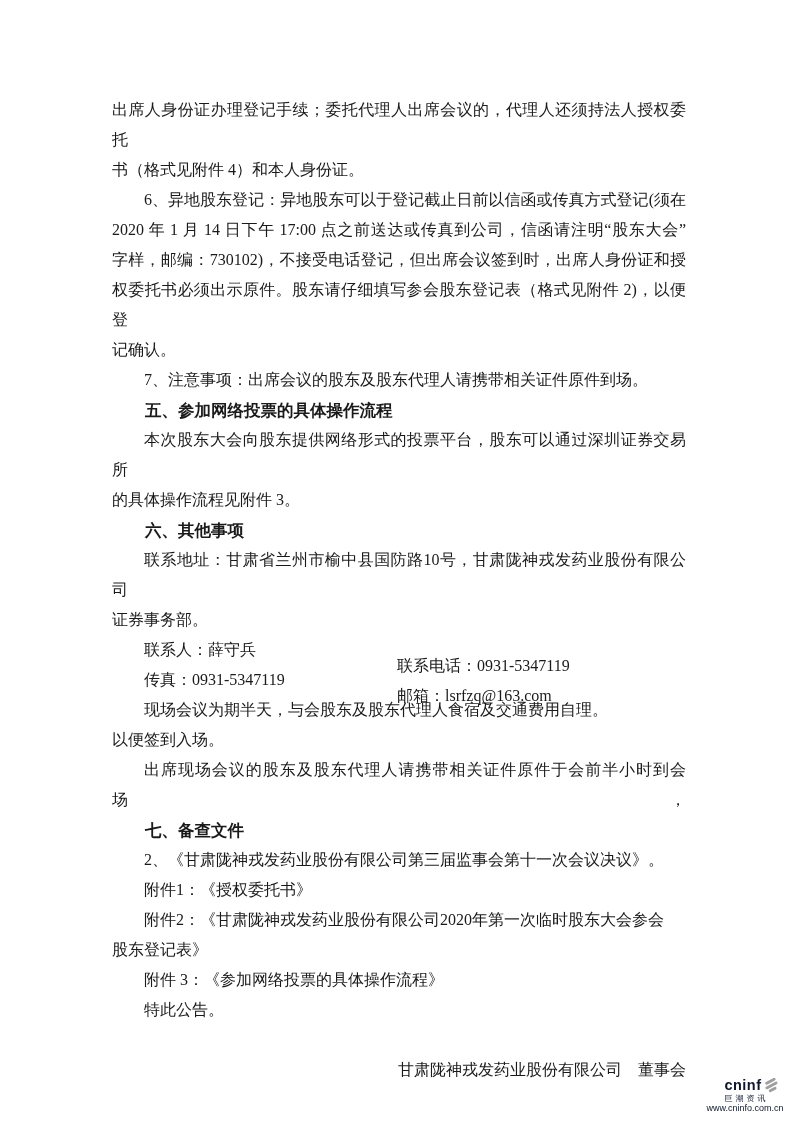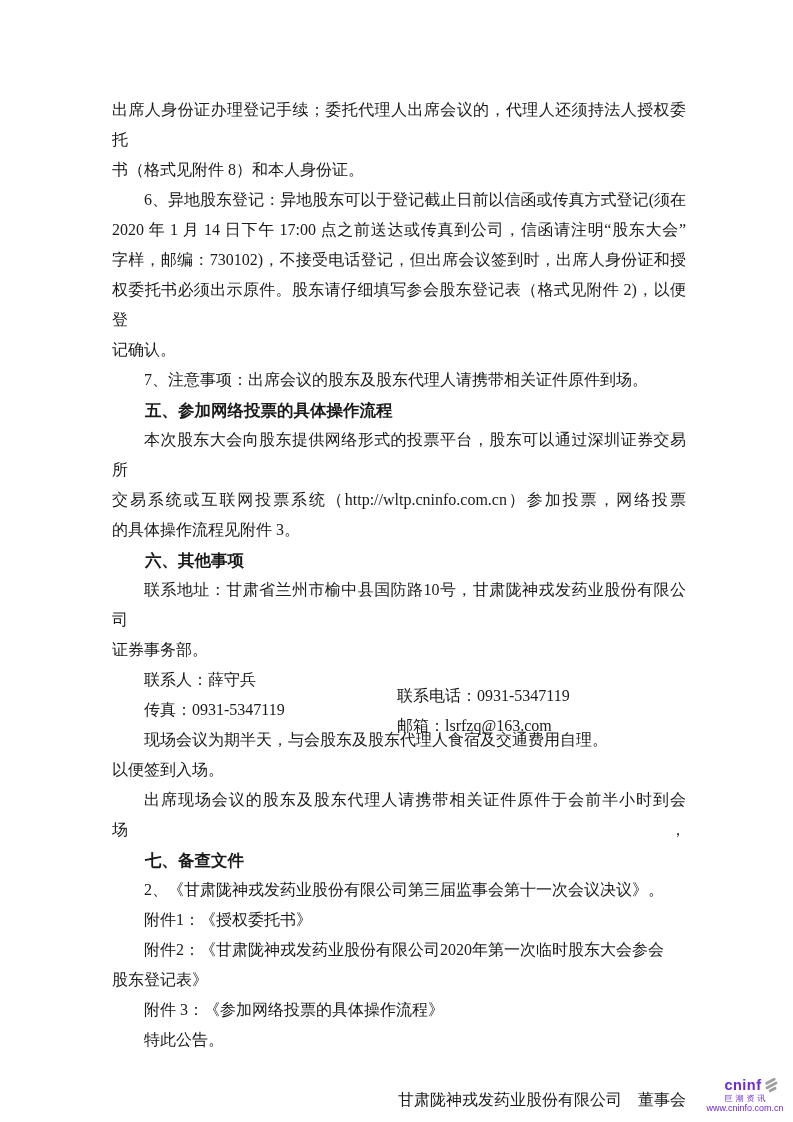--- a/index.html
+++ b/index.html
@@ -35,21 +35,21 @@
   }
   .line.right  { text-align: right; text-align-last: right; }
   .line.cols   { position: relative; }
   .line.cols .c1 { display: inline-block; text-indent: 0; }
   .line.cols .c2 { position: absolute; left: 253px; top: 16px; }
   .watermark {
     position: absolute;
     top: 1078px;
     right: 4px;
     width: 88px;
-    color: #6d28d9;
+    color: #0f172a;
     font-family: "Liberation Sans", "DejaVu Sans", sans-serif;
     text-align: center;
     line-height: 1;
   }
   .wm-brand-row {
     display: flex;
     align-items: center;
     justify-content: center;
     gap: 1px;
     padding-left: 14px;
@@ -64,30 +64,29 @@
   .wm-url { font-size: 9px; margin-top: 1px; }
 </style>
 </head>
 <body>
 
 <div class="page">
 
   <div class="text-block">
 
   <div class="line fill">出席人身份证办理登记手续；委托代理人出席会议的，代理人还须持法人授权委托</div>
-      <div class="line">书（格式见附件 8）和本人身份证。</div>
+      <div class="line">书（格式见附件 4）和本人身份证。</div>
       <div class="line indent fill">6、异地股东登记：异地股东可以于登记截止日前以信函或传真方式登记(须在</div>
       <div class="line fill">2020 年 1 月 14 日下午 17:00 点之前送达或传真到公司，信函请注明“股东大会”</div>
       <div class="line fill">字样，邮编：730102)，不接受电话登记，但出席会议签到时，出席人身份证和授</div>
       <div class="line fill">权委托书必须出示原件。股东请仔细填写参会股东登记表（格式见附件 2)，以便登</div>
       <div class="line">记确认。</div>
       <div class="line indent">7、注意事项：出席会议的股东及股东代理人请携带相关证件原件到场。</div>
       <div class="line indent bold">五、参加网络投票的具体操作流程</div>
       <div class="line indent fill">本次股东大会向股东提供网络形式的投票平台，股东可以通过深圳证券交易所</div>
-      <div class="line fill">交易系统或互联网投票系统（http://wltp.cninfo.com.cn）参加投票，网络投票</div>
       <div class="line">的具体操作流程见附件 3。</div>
       <div class="line indent bold">六、其他事项</div>
       <div class="line indent fill">联系地址：甘肃省兰州市榆中县国防路10号，甘肃陇神戎发药业股份有限公司</div>
       <div class="line">证券事务部。</div>
       <div class="line indent cols"><span class="c1">联系人：薛守兵</span><span class="c2">联系电话：0931-5347119</span></div>
       <div class="line indent cols"><span class="c1">传真：0931-5347119</span><span class="c2">邮箱：lsrfzq@163.com</span></div>
       <div class="line indent">现场会议为期半天，与会股东及股东代理人食宿及交通费用自理。</div>
       <div class="line">以便签到入场。</div>
       <div class="line indent fill">出席现场会议的股东及股东代理人请携带相关证件原件于会前半小时到会场，</div>
       <div class="line indent bold">七、备查文件</div>

